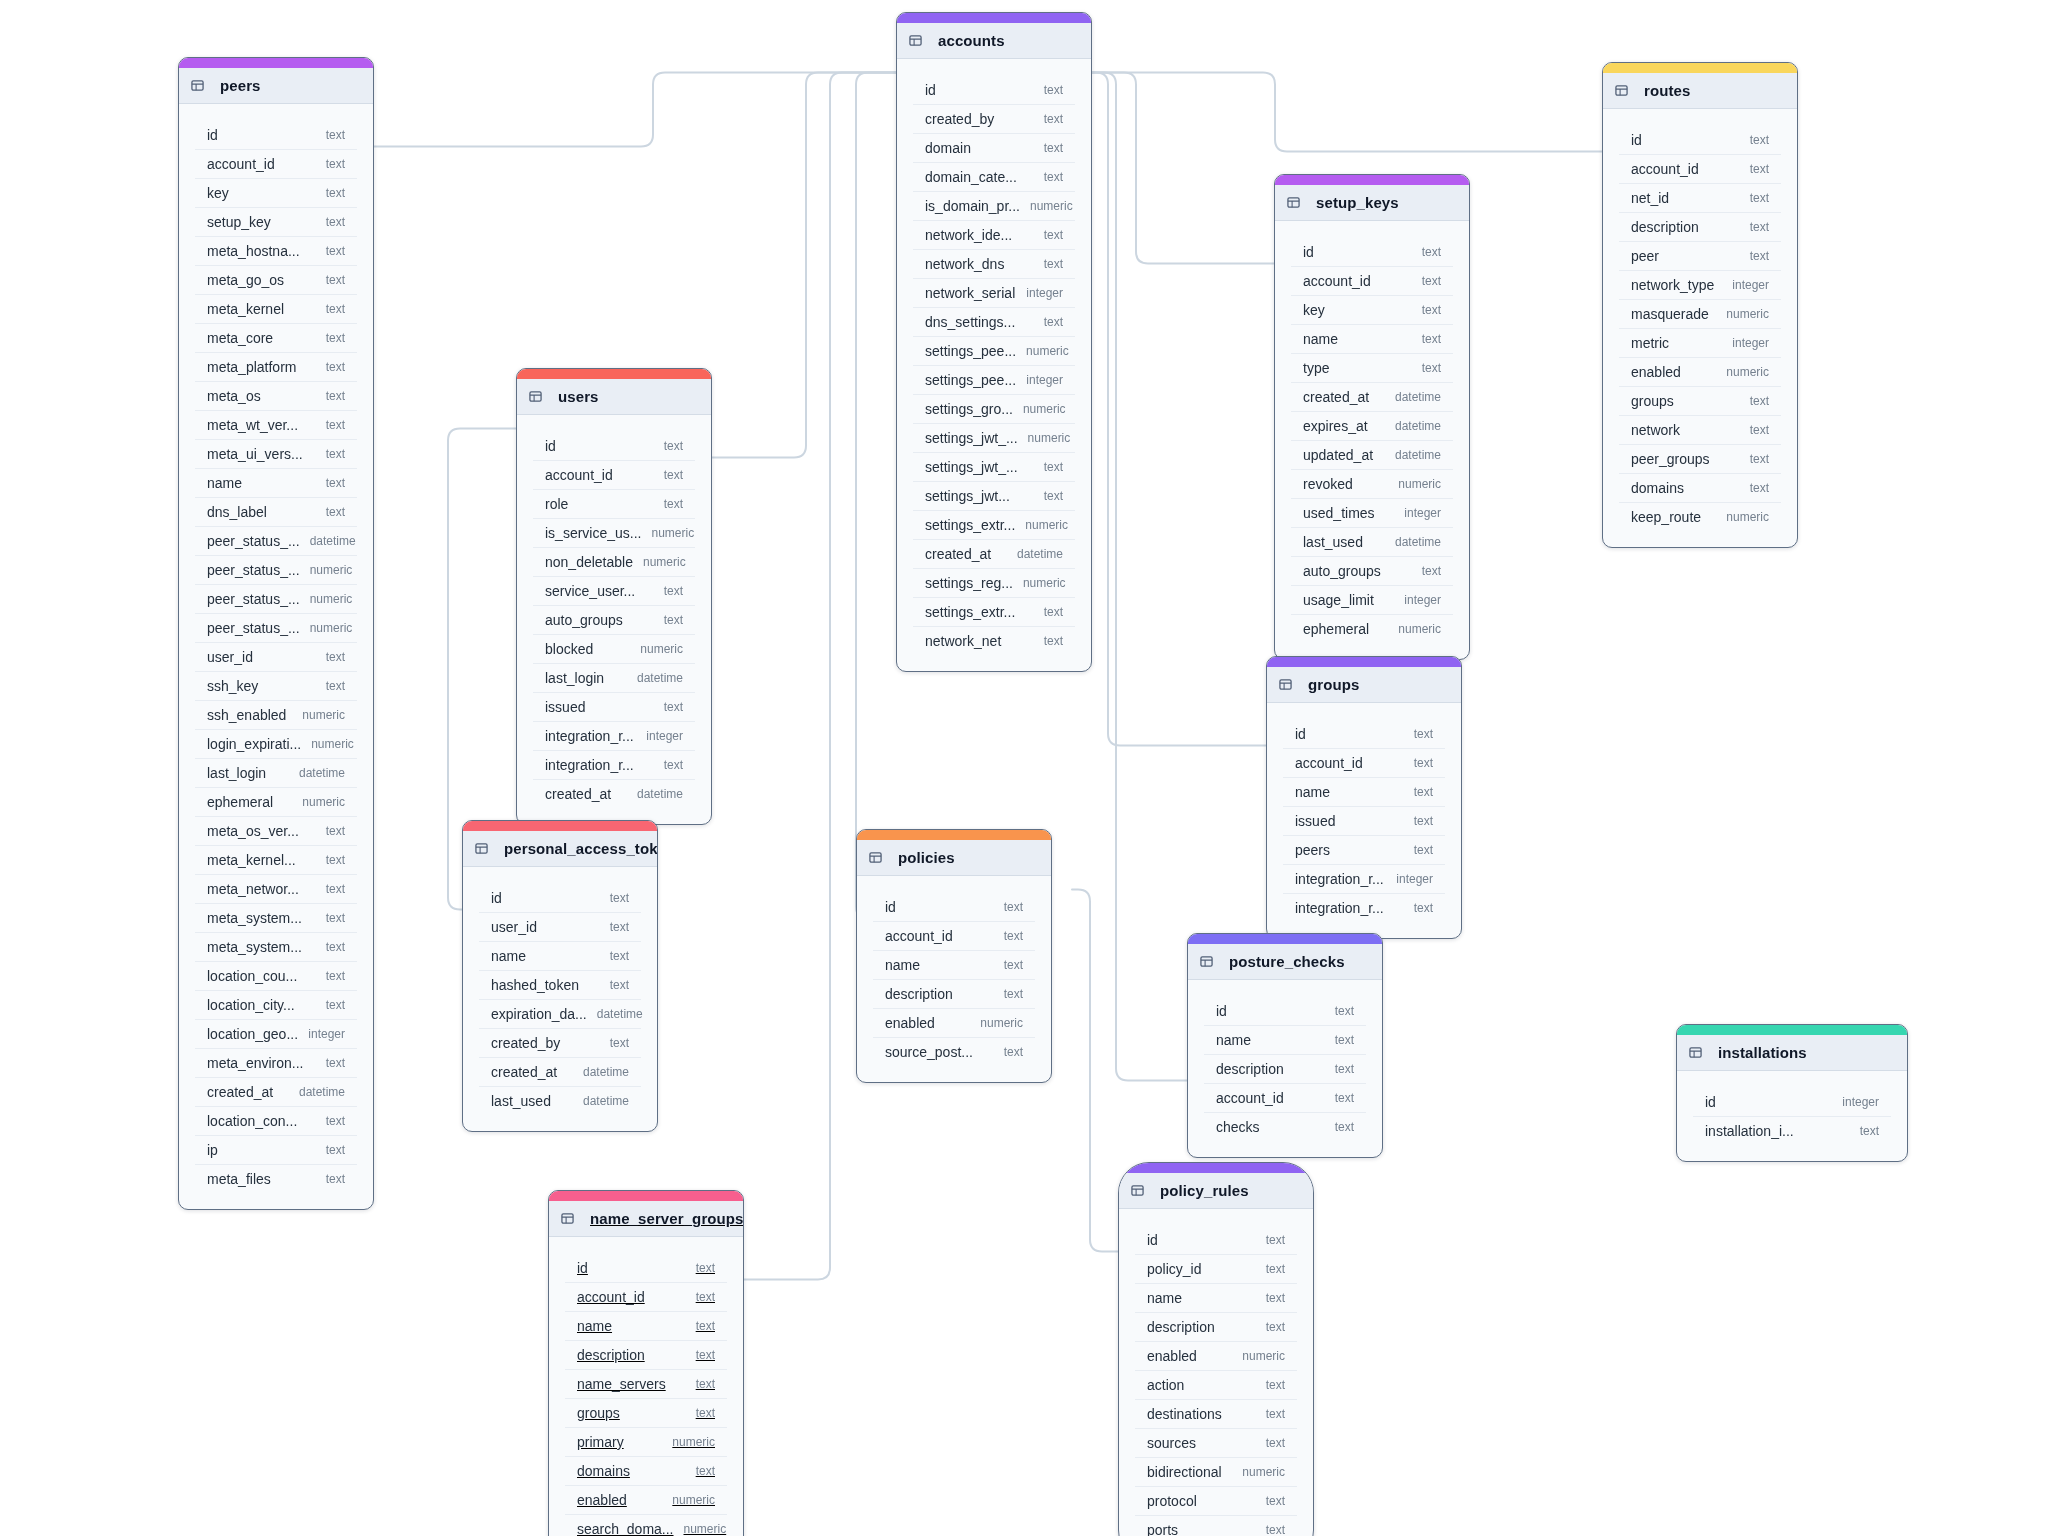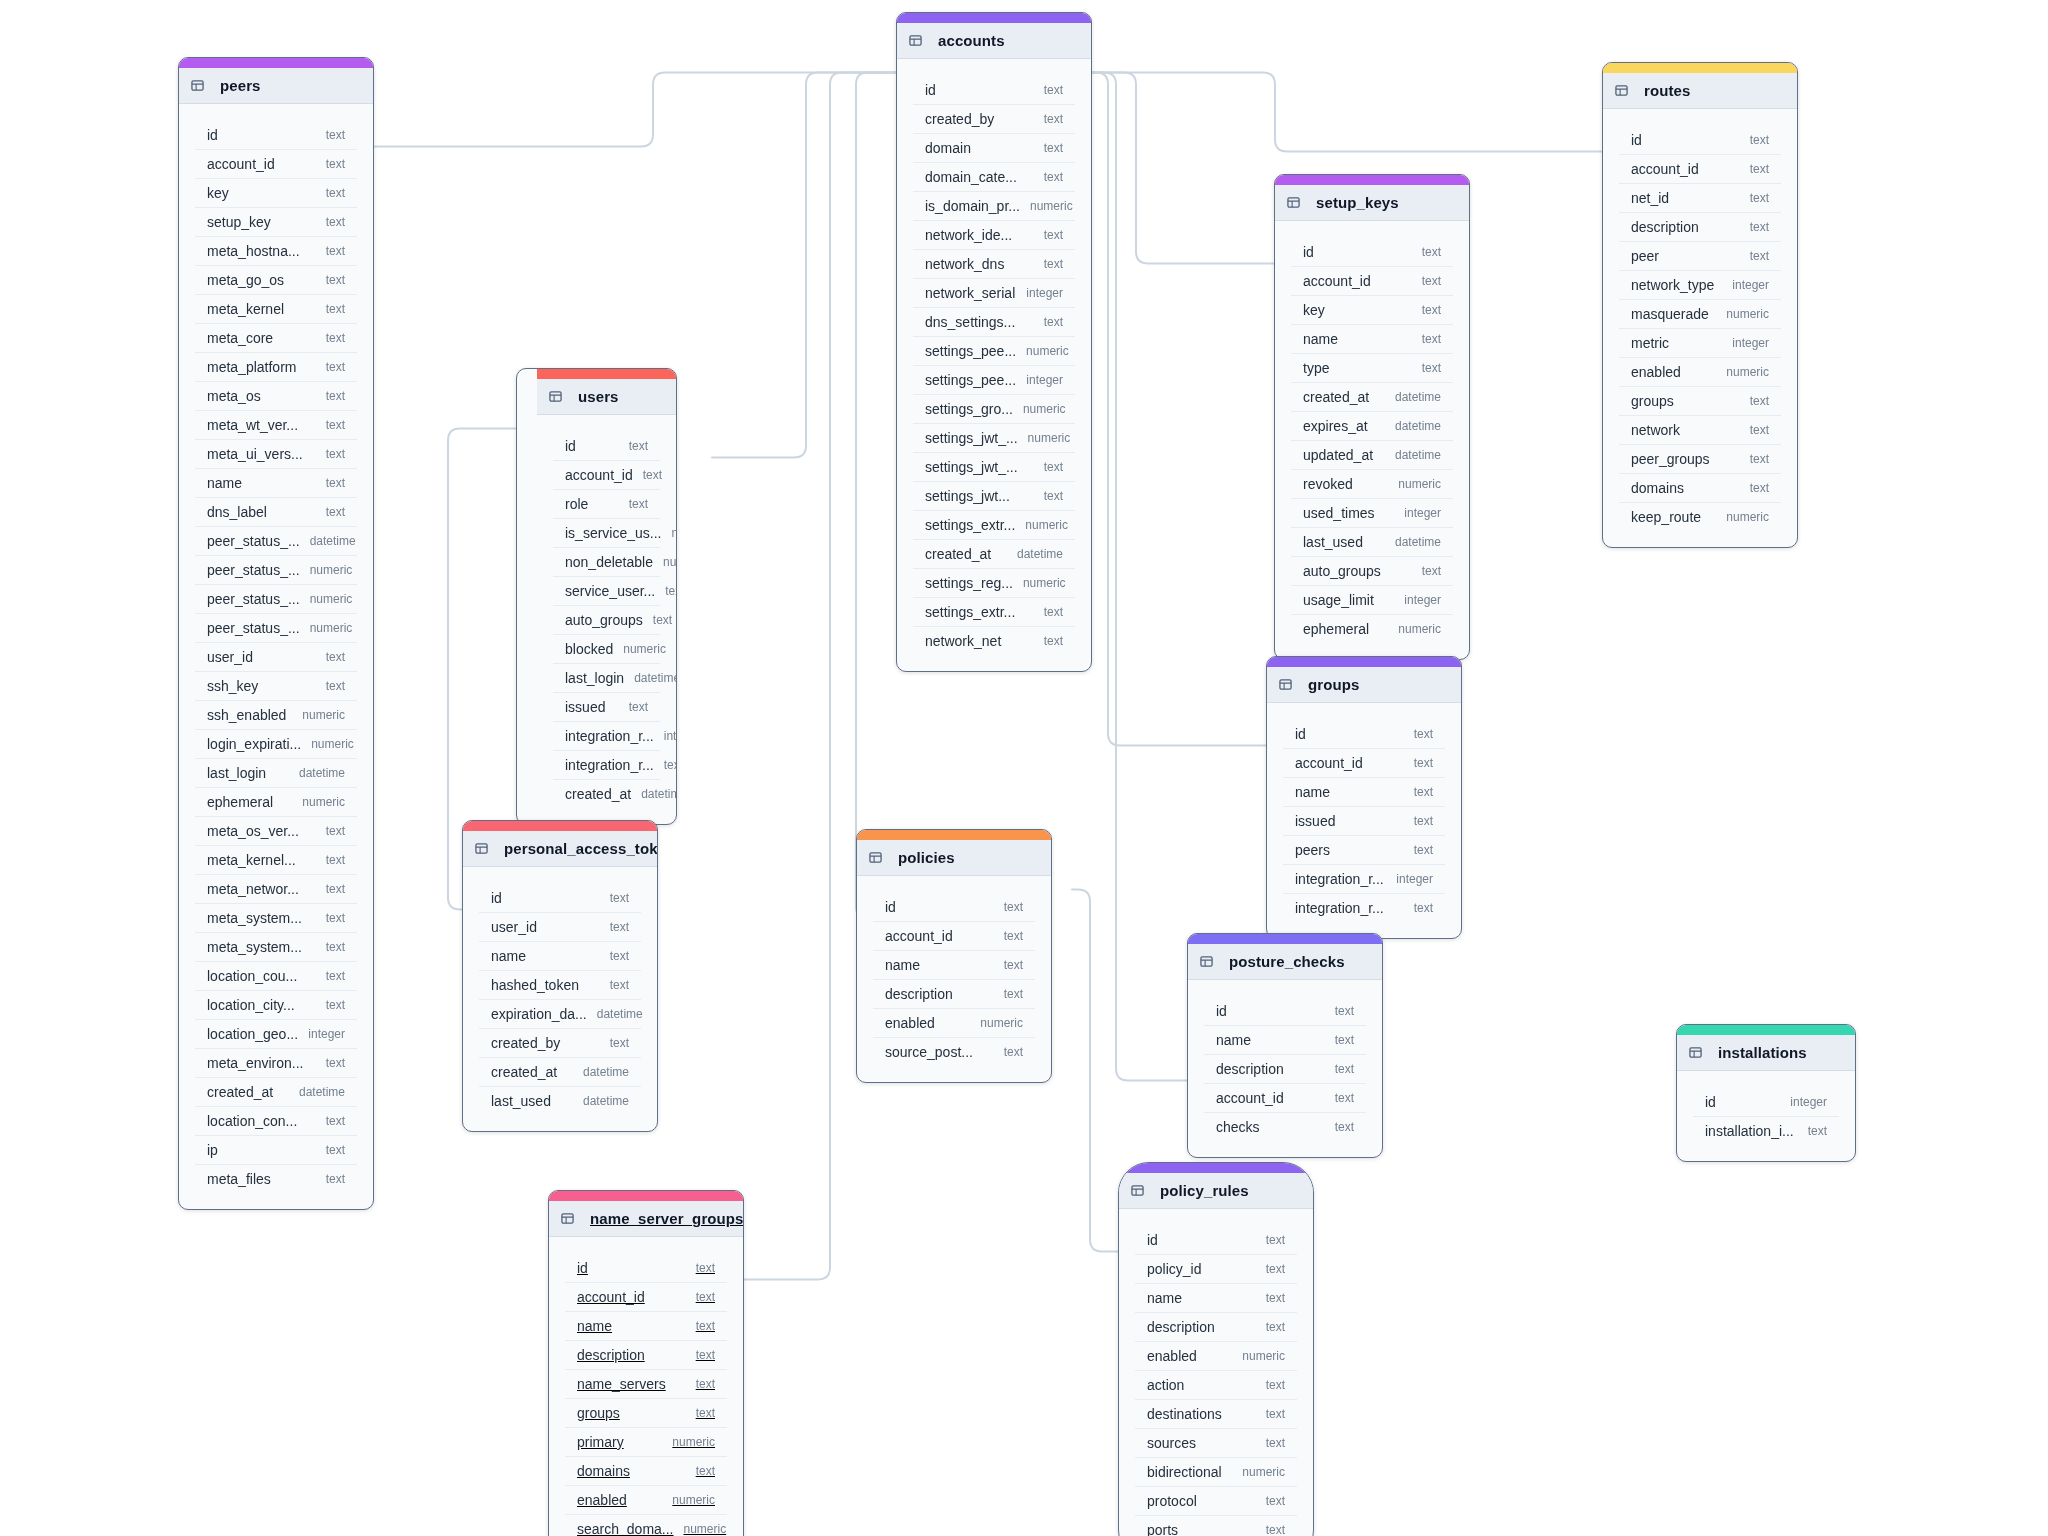--- a/index.html
+++ b/index.html
@@ -264,21 +264,21 @@
           <li class="row">
       <span class="fname">ip</span>
       <span class="ftype">text</span>
     </li>
           <li class="row">
       <span class="fname">meta_files</span>
       <span class="ftype">text</span>
     </li>
         </ul>
     </section>
-      <section class="tbl" style="left: 516px; top: 368px; width: 161px; padding-left: 20px;">
+      <section class="tbl" style="left: 516px; top: 368px; width: 196px;">
       <div class="bar" style="background: rgb(249, 101, 91);"></div>
       <header>
         <span class="ticon">
           <svg width="13" height="13" viewBox="0 0 14 14">
             <rect x="1" y="2" width="12" height="10" rx="1.5" fill="none" stroke="#526077" stroke-width="1.4"></rect>
             <line x1="1" y1="5.5" x2="13" y2="5.5" stroke="#526077" stroke-width="1.2"></line>
             <line x1="5.5" y1="5.5" x2="5.5" y2="12" stroke="#526077" stroke-width="1.2"></line>
           </svg>
         </span>
         <h3 class="tname">users</h3>
@@ -846,21 +846,21 @@
           <li class="row">
       <span class="fname">domains</span>
       <span class="ftype">text</span>
     </li>
           <li class="row">
       <span class="fname">keep_route</span>
       <span class="ftype">numeric</span>
     </li>
         </ul>
     </section>
-      <section class="tbl" style="left: 1676px; top: 1024px; width: 180px;">
+      <section class="tbl" style="left: 1676px; top: 1024px; width: 232px;">
       <div class="bar" style="background: rgb(54, 214, 176);"></div>
       <header>
         <span class="ticon">
           <svg width="13" height="13" viewBox="0 0 14 14">
             <rect x="1" y="2" width="12" height="10" rx="1.5" fill="none" stroke="#526077" stroke-width="1.4"></rect>
             <line x1="1" y1="5.5" x2="13" y2="5.5" stroke="#526077" stroke-width="1.2"></line>
             <line x1="5.5" y1="5.5" x2="5.5" y2="12" stroke="#526077" stroke-width="1.2"></line>
           </svg>
         </span>
         <h3 class="tname">installations</h3>

